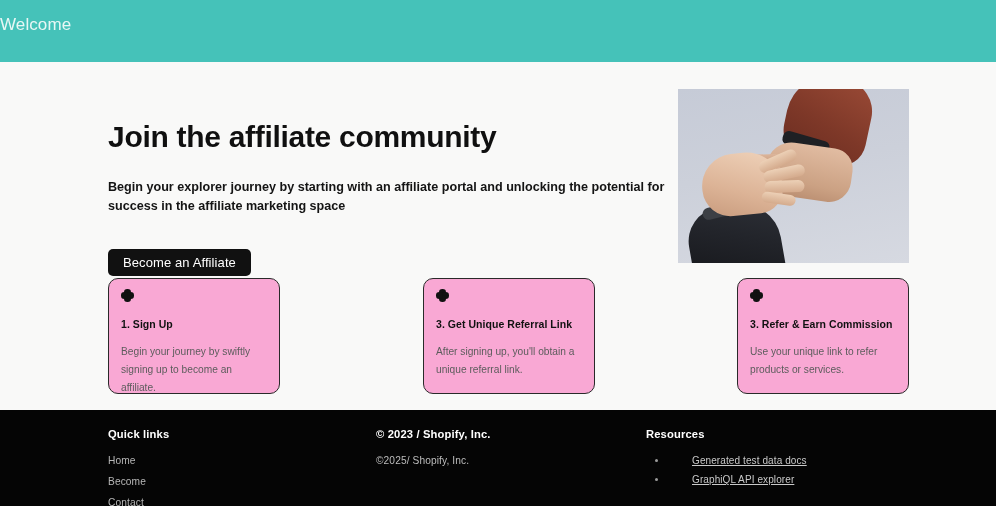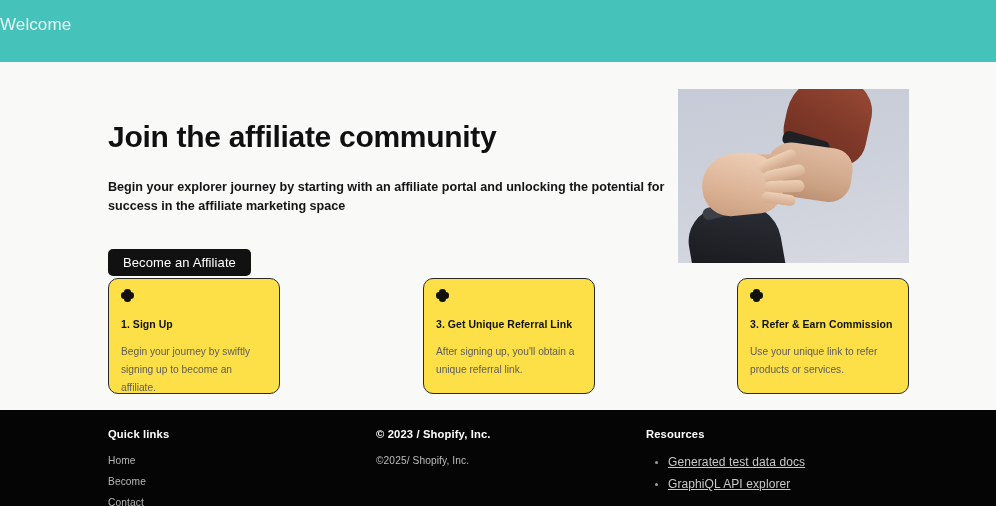--- a/index.html
+++ b/index.html
@@ -174,21 +174,21 @@
   .hand-bot .f4 { left: 58px; top: 44px; width: 34px; height: 11px; transform: rotate(14deg); }
 
   
   .card {
     position: absolute;
     top: 216px;
     width: 172px;
     height: 116px;
     border: 1px solid #2a2a2a;
     border-radius: 10px;
-    background: #fde047;
+    background: #f9a8d4;
     padding: 10px 12px;
   }
   .card-1 { left: 108px; }
   .card-2 { left: 423px; }
   .card-3 { left: 737px; }
 
   .card-icon {
     width: 13px;
     height: 13px;
     position: relative;
@@ -258,24 +258,25 @@
     list-style: disc;
     padding-left: 22px;
     margin: 0;
   }
   .f-list li {
     margin-bottom: 8px;
     color: #9b9b9b;
     font-size: 10px;
   }
   .f-list li a {
-    font-size: 12px;
+    font-size: 10px;
     color: #c9c9c9;
     text-decoration: underline;
     letter-spacing: 0.1px;
+    margin-left: 24px;
   }
 </style>
 </head>
 <body>
 
 <div class="topbar">
   <div class="topbar-label">Welcome</div>
 </div>
 
 <div class="page">

